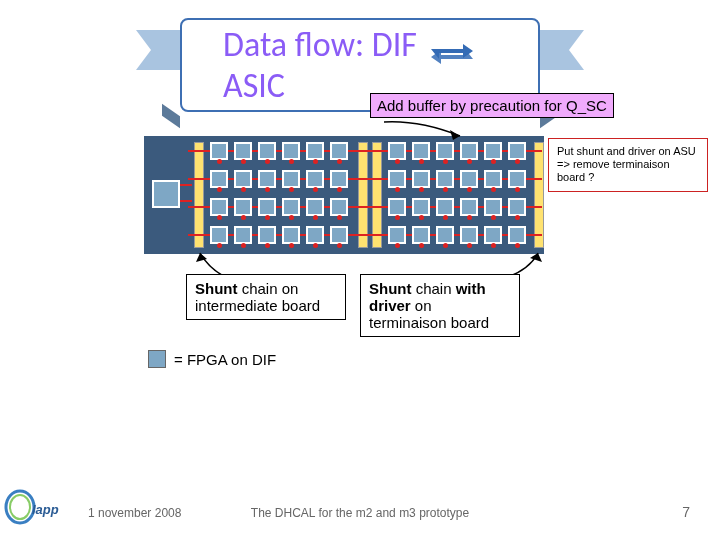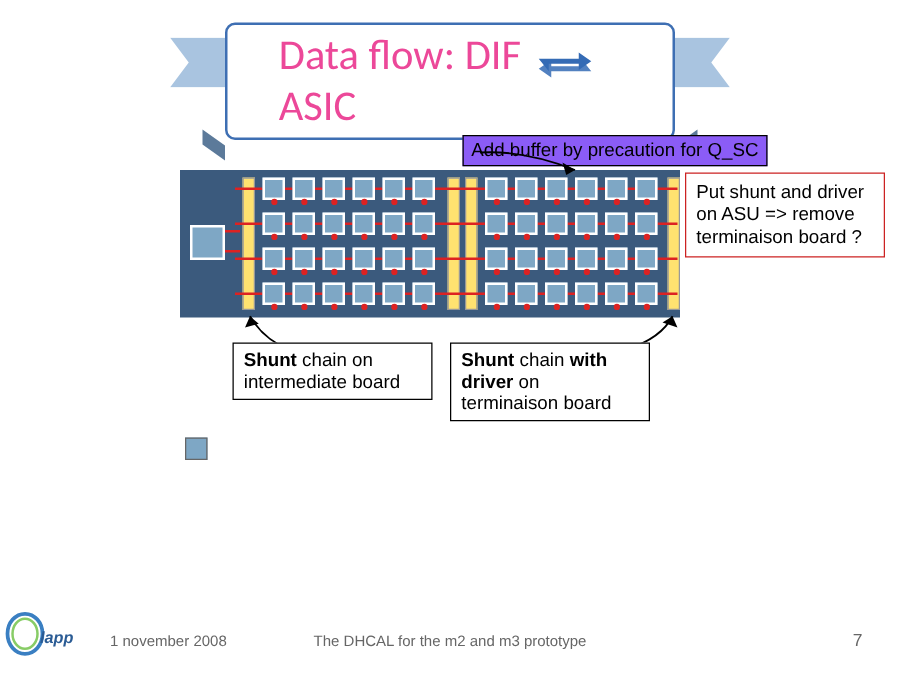--- a/index.html
+++ b/index.html
@@ -1,26 +1,26 @@
 <!DOCTYPE html>
 <html><head>
 <meta charset="utf-8">
 <style>
 *{box-sizing:border-box;margin:0;padding:0}
 body{width:720px;height:540px;font-family:Arial,sans-serif;position:relative;background:#fff}
 .title-banner{position:absolute;top:18px;left:50%;transform:translateX(-50%);display:flex;align-items:center}
 .banner-left-outer{position:absolute;left:-44px;top:12px;width:50px;height:40px;background:#a9c4e0;clip-path:polygon(15px 50%,0 0,100% 0,100% 100%,0 100%)}
 .banner-right-outer{position:absolute;right:-44px;top:12px;width:50px;height:40px;background:#a9c4e0;clip-path:polygon(0 0,100% 0,calc(100% - 15px) 50%,100% 100%,0 100%)}
-.banner-center{position:relative;background:#fff;border:2px solid #3e6fb3;border-radius:8px;padding:4px 41px;font-size:34px;color:#ec4899;font-family:Calibri,Arial,sans-serif;z-index:2}
+.banner-center{position:relative;background:#fff;border:2px solid #3e6fb3;border-radius:8px;padding:4px 41px;font-size:34px;color:#8b5cf6;font-family:Calibri,Arial,sans-serif;z-index:2}
 .banner-fold-l{position:absolute;left:-18px;bottom:-10px;width:18px;height:12px;background:#5c7a9a;transform:skewY(35deg)}
 .banner-fold-r{position:absolute;right:-18px;bottom:-10px;width:18px;height:12px;background:#5c7a9a;transform:skewY(-35deg)}
 .arrow-bidir{display:inline-block;width:46px;height:26px;position:relative;margin:0 4px;vertical-align:middle}
 .arrow-bidir svg{width:100%;height:100%}
-.buffer-note{position:absolute;top:108px;left:370px;border:1px solid #000;padding:3px 6px;font-size:15px;background:#8b5cf6}
-.asu-note{position:absolute;top:138px;left:548px;border:1.5px solid #c22;padding:6px 8px;font-size:15px;line-height:1.2;background:#fff;width:160px}
+.buffer-note{position:absolute;top:93px;left:370px;border:1px solid #000;padding:3px 6px;font-size:15px;background:#f0abfc}
+.asu-note{position:absolute;top:138px;left:548px;border:1.5px solid #c22;padding:6px 8px;font-size:11px;line-height:1.2;background:#fff;width:160px}
 .diagram-area{position:absolute;top:136px;left:144px;width:400px;height:118px}
 .board-bg{position:absolute;left:0;top:0;width:400px;height:118px;background:#3b5a7d}
 .connector-left{position:absolute;left:8px;top:44px;width:28px;height:28px;background:#7ea7c5;border:2px solid #fff}
 .chip{width:18px;height:18px;background:#7ea7c5;border:2px solid #fff}
 .yellow-bar{position:absolute;width:10px;background:#ffe270;border:1px solid #999}
 .red-line{position:absolute;height:2px;background:#d22}
 .red-dot{position:absolute;width:5px;height:5px;background:#d22;border-radius:50%}
 .shunt-label{position:absolute;border:1px solid #000;padding:5px 8px;font-size:15px;background:#fff}
 .shunt1{top:274px;left:186px;width:160px}
 .shunt2{top:274px;left:360px;width:160px}
@@ -184,20 +184,21 @@
 <svg class="curve-arrow" style="top:118px;left:380px;width:90px;height:26px">
   <path d="M4 4 Q 40 2 80 18" stroke="#000" stroke-width="1.5" fill="none"></path>
   <path d="M80 18 L70 12 L73 22 Z" fill="#000"></path>
 </svg>
 
 <div class="shunt-label shunt1"><b>Shunt</b> chain on intermediate board</div>
 <div class="shunt-label shunt2"><b>Shunt</b> chain <b>with driver</b> on terminaison board</div>
 
 <div class="fpga-label">
   <span class="fpga-box"></span>
+  <span>= FPGA on DIF</span>
 </div>
 
 <div class="footer-date">1 november 2008</div>
 <div class="footer-center">The DHCAL for the m2 and m3 prototype</div>
 <div class="footer-page">7</div>
 
 <div class="logo">
   <svg viewBox="0 0 62 38">
     <ellipse cx="16" cy="19" rx="14" ry="16" fill="none" stroke="#3a7fc2" stroke-width="3"></ellipse>
     <ellipse cx="16" cy="19" rx="10" ry="12" fill="none" stroke="#8c6" stroke-width="2"></ellipse>

